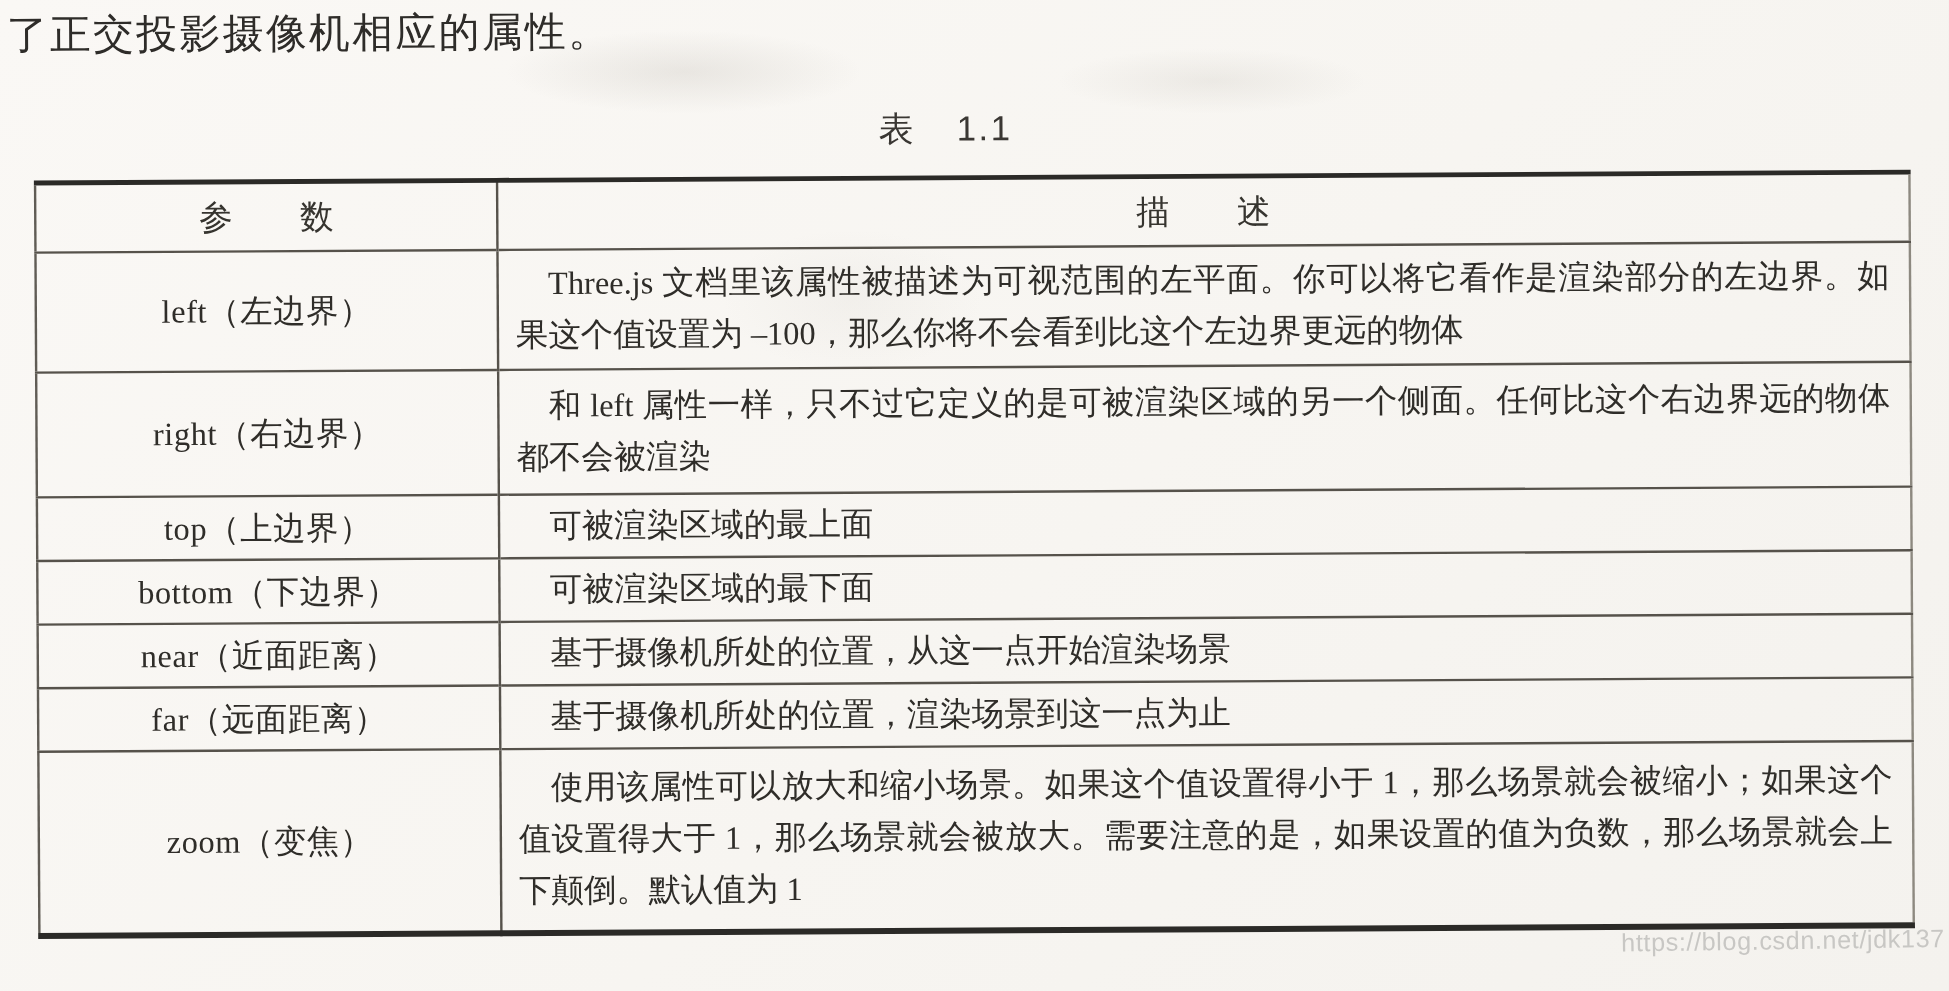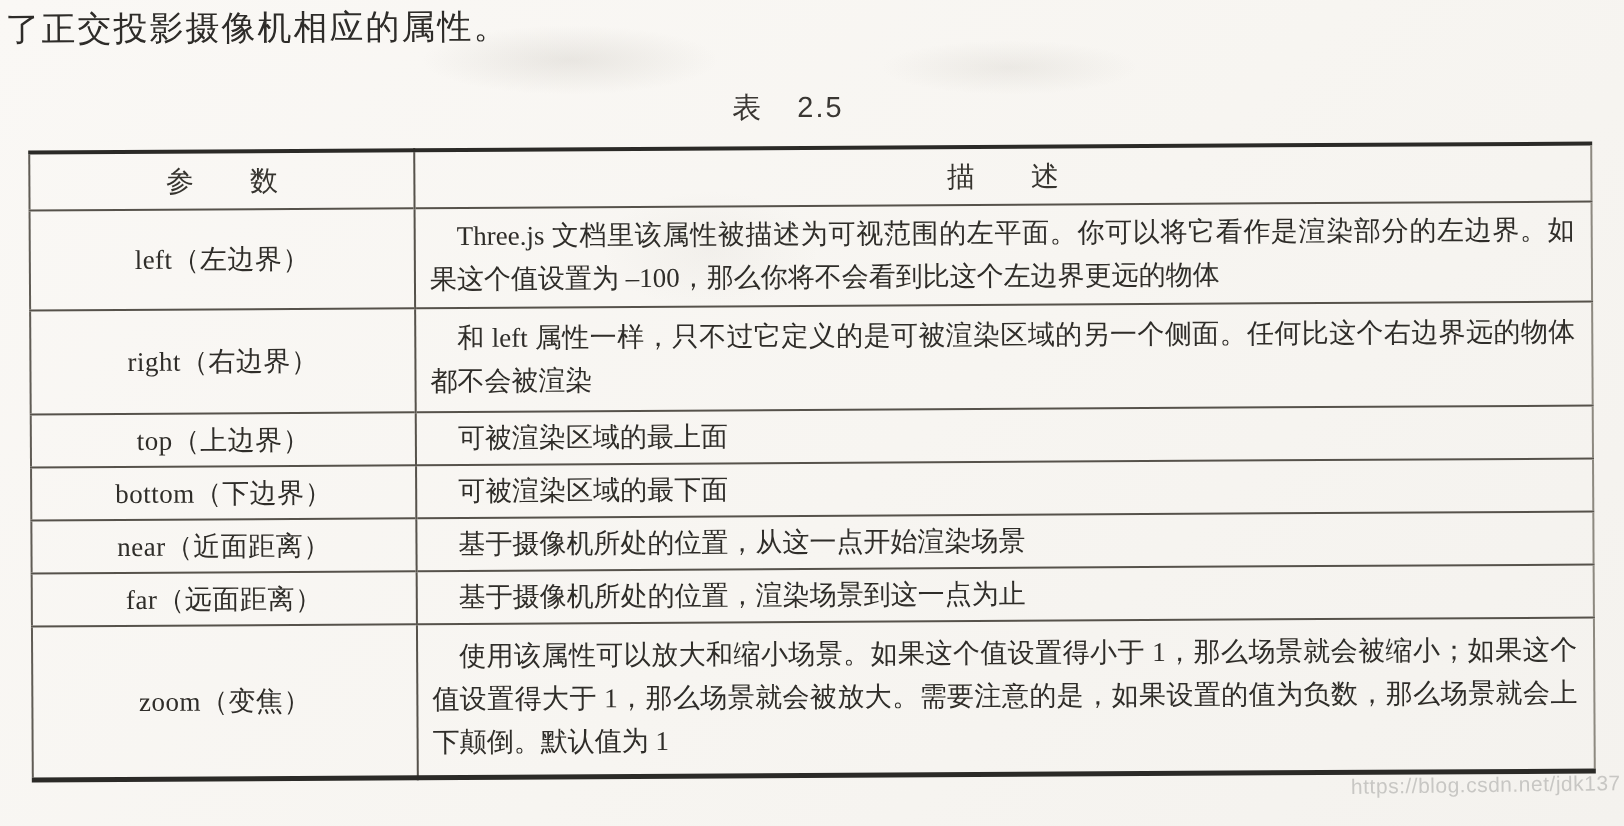--- a/index.html
+++ b/index.html
@@ -113,21 +113,21 @@
   <div class="smudge s2"></div>
   <div class="smudge s3"></div>
 
   <div class="watermark">https://blog.csdn.net/jdk137</div>
 
   <div class="skew">
 
     <p class="intro">了正交投影摄像机相应的属性。</p>
 
     <div class="caption">
-      <span class="lbl">表</span><span class="num">2.5</span>
+      <span class="lbl">表</span><span class="num">1.1</span>
     </div>
 
     <table class="params">
       <colgroup>
         <col class="c-param">
         <col class="c-desc">
       </colgroup>
       <thead>
         <tr class="hdr">
           <th class="head-cell param-col">参　　数</th>

